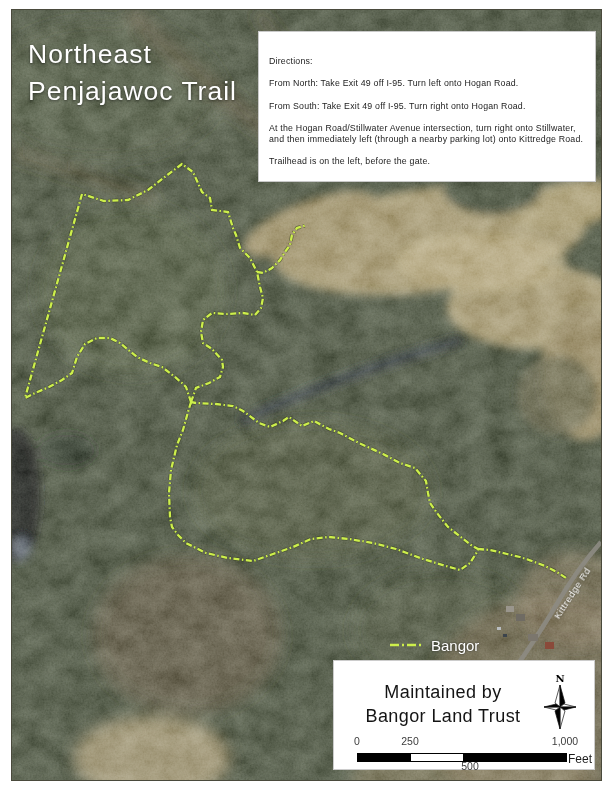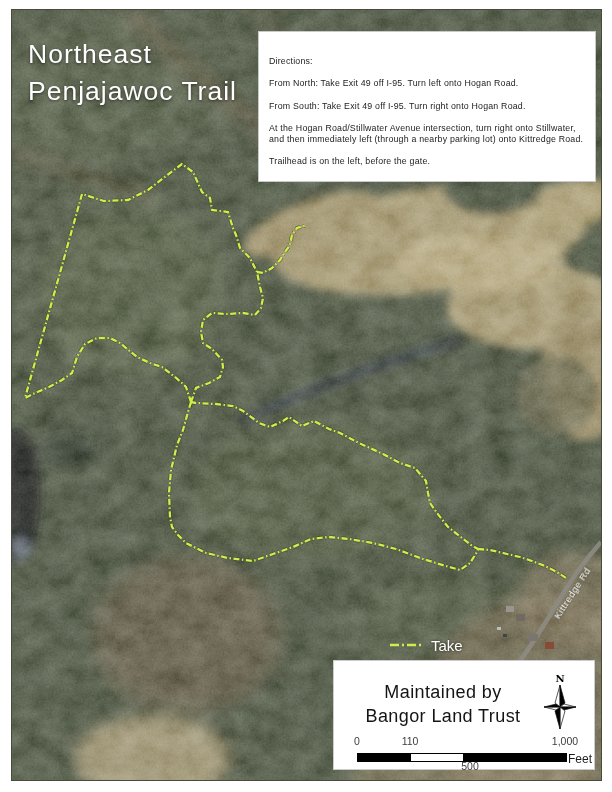--- a/index.html
+++ b/index.html
@@ -162,21 +162,21 @@
       <p>At the Hogan Road/Stillwater Avenue intersection, turn right onto Stillwater, and then immediately left (through a nearby parking lot) onto Kittredge Road.</p>
       <p>Trailhead is on the left, before the gate.</p>
     </div>
 
     <div class="road-label">Kittredge Rd</div>
 
     <div class="legend">
       <svg width="34" height="8" viewBox="0 0 34 8">
         <line x1="0" y1="4" x2="34" y2="4" class="trail-line" style="stroke-width:2.6;stroke-dasharray:9 3 2 3"></line>
       </svg>
-      <span>Take</span>
+      <span>Bangor</span>
     </div>
 
     <div class="infobox">
       <div class="credit">
         <div>Maintained by</div>
         <div>Bangor Land Trust</div>
       </div>
       <svg class="north" width="44" height="60" viewBox="0 0 44 60">
         <text x="22" y="11" text-anchor="middle" font-family="DejaVu Serif, serif" font-size="10" font-weight="bold" fill="#000">N</text>
         <g stroke="#111" stroke-width="0.7">
@@ -185,21 +185,21 @@
           <polygon points="38,36 22,36 26,33" fill="#fff"></polygon>
           <polygon points="38,36 22,36 26,39" fill="#000"></polygon>
           <polygon points="22,58 22,36 27,40" fill="#fff"></polygon>
           <polygon points="22,58 22,36 17,40" fill="#000"></polygon>
           <polygon points="6,36 22,36 18,39" fill="#fff"></polygon>
           <polygon points="6,36 22,36 18,33" fill="#000"></polygon>
         </g>
       </svg>
       <div class="scalebar">
         <span class="tick t0">0</span>
-        <span class="tick t1">110</span>
+        <span class="tick t1">250</span>
         <span class="tick t2">500</span>
         <span class="tick t3">1,000</span>
         <div class="bar">
           <i class="b1"></i>
             <i class="w1"></i>
             <i class="b2"></i>
         </div>
         <span class="unit">Feet</span>
       </div>
     </div>

